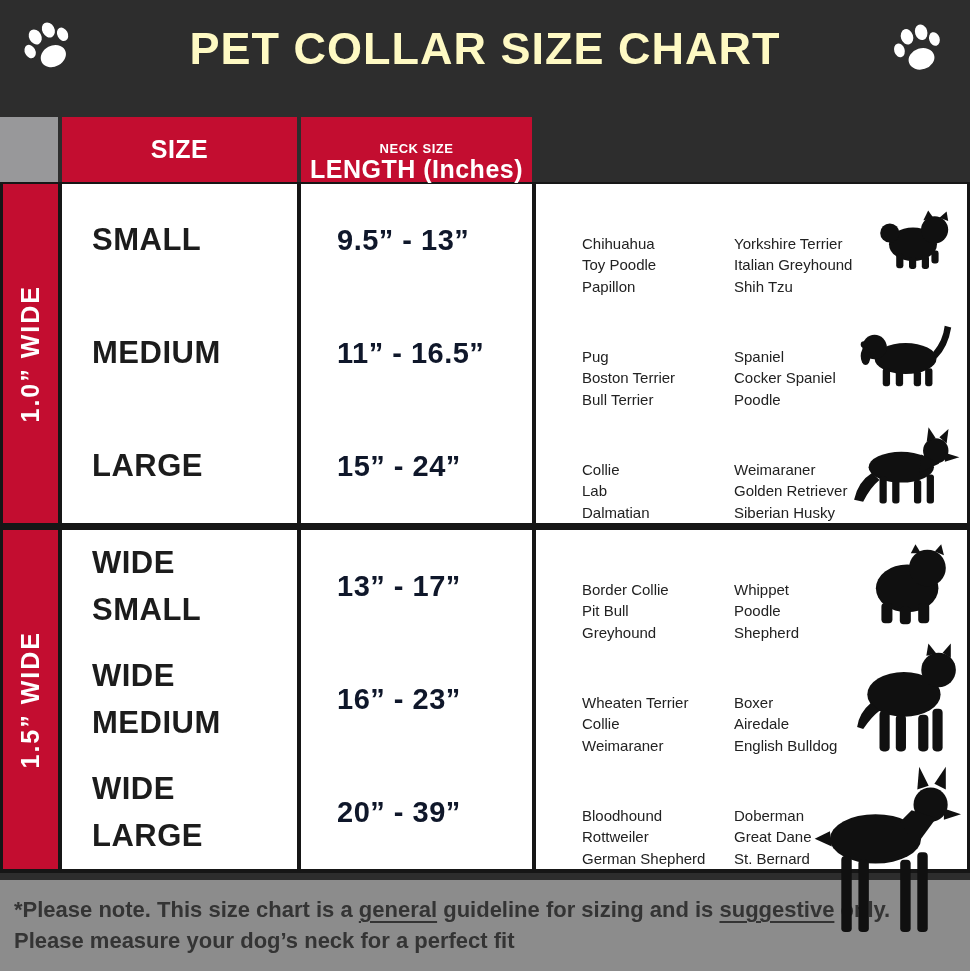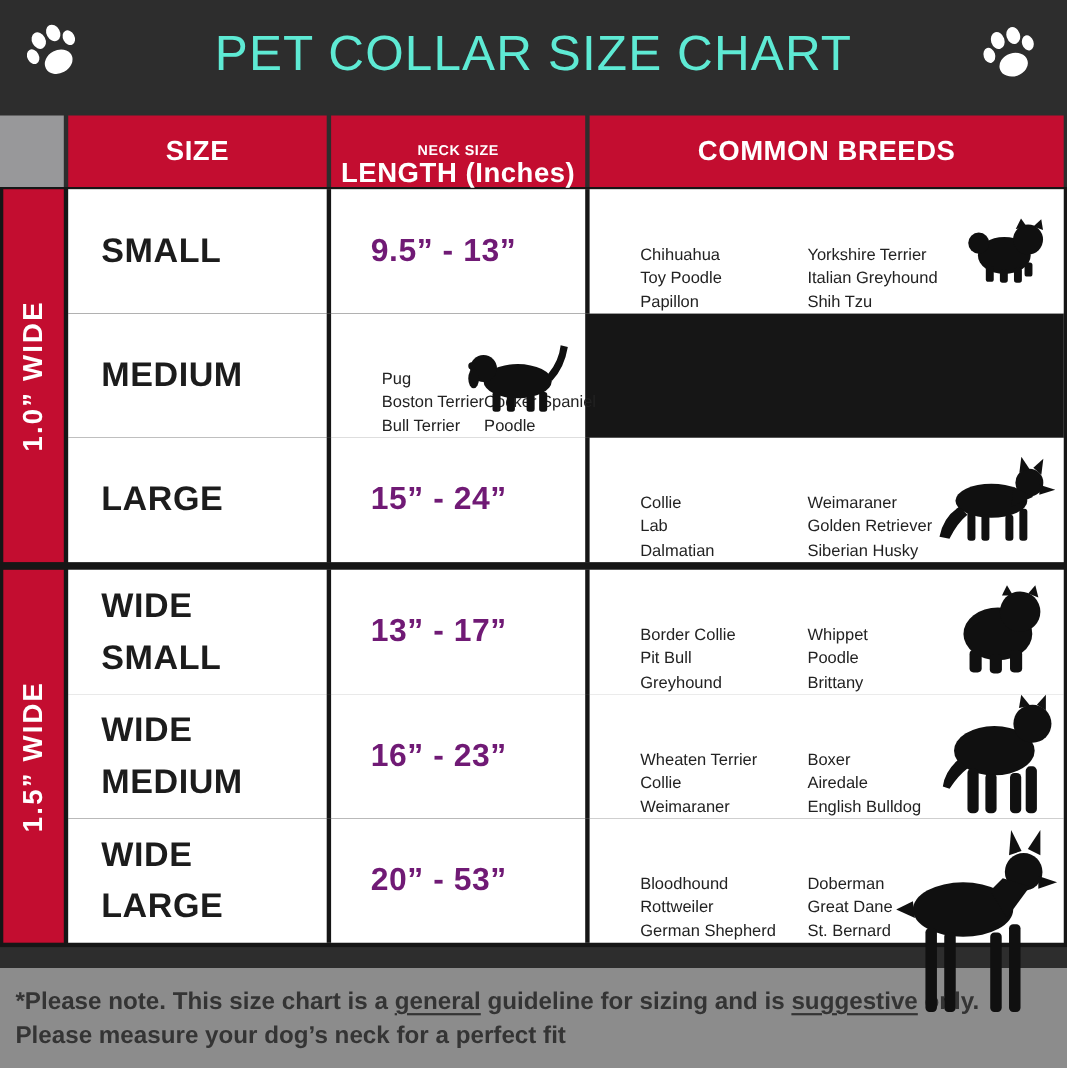--- a/index.html
+++ b/index.html
@@ -1,49 +1,49 @@
 <!DOCTYPE html>
 <html><head>
 <meta charset="utf-8">
 <style>
   html,body{margin:0;padding:0;background:#2d2d2d;}
   .page{position:relative;width:970px;height:971px;background:#2d2d2d;overflow:hidden;
         font-family:"Liberation Sans",sans-serif;}
 
   
   .titlebar{position:relative;height:98px;display:flex;align-items:center;justify-content:center;}
-  .titlebar h1{margin:16px;color:#5eead4;font-size:45px;font-weight:normal;letter-spacing:1px;}
+  .titlebar h1{margin:16px;color:#fef9c3;font-size:45px;font-weight:bold;letter-spacing:1px;}
   .paw{position:absolute;width:56px;height:56px;}
   .paw svg{width:100%;height:100%;fill:#fff;}
   .paw.left{left:20px;top:18px;transform:rotate(-28deg);}
   .paw.right{right:24px;top:20px;transform:rotate(-18deg);}
 
   
   .hrow{display:grid;grid-template-columns:58px 235px 231px 1fr;column-gap:4px;
-        height:65px;margin-top:7px;padding-right:3px;}
+        height:65px;margin-top:19px;padding-right:3px;}
   .corner{background:#98989a;}
   .hcell{background:#c30d30;color:#fff;display:flex;align-items:center;justify-content:center;
          font-weight:bold;font-size:25px;letter-spacing:.5px;text-align:center;}
   .hcell.stack{flex-direction:column;line-height:1.05;justify-content:flex-end;}
   .necksize{font-size:13px;font-weight:bold;}
   .lenlabel{font-size:25px;font-weight:bold;}
 
   
   .tbody{background:#161616;padding:2px 3px 4px 3px;display:flex;flex-direction:column;gap:7px;}
   .group{display:flex;gap:4px;}
   .side{width:55px;background:#c30d30;display:flex;align-items:center;justify-content:center;}
   .side span{writing-mode:vertical-rl;transform:rotate(180deg);color:#fff;font-size:25px;
              font-weight:bold;letter-spacing:2px;white-space:nowrap;}
   .rows{flex:1;display:flex;flex-direction:column;gap:0;background:#a8a8a8;}
   .row{display:grid;grid-template-columns:235px 231px 1fr;column-gap:4px;background:#161616;height:113px;}
   .cell{background:#fff;}
   .size{display:flex;align-items:center;padding-left:30px;}
   .size span{max-width:165px;line-height:1.5;font-size:31px;font-weight:bold;color:#1c1c1c;letter-spacing:.5px;}
   .len{display:flex;align-items:center;padding-left:36px;font-size:29px;font-weight:bold;
-       color:#701a75;letter-spacing:.5px;}
+       color:#0f172a;letter-spacing:.5px;}
   .breeds{position:relative;display:flex;align-items:flex-end;padding-left:46px;}
   .bcol{width:152px;font-size:15px;line-height:21.5px;color:#222;}
   .bcol div{white-space:nowrap;}
 
   
   .dog{position:absolute;fill:#101010;}
   .d1{width:80px;height:64px;right:10px;top:25px;}
   .d2{width:106px;height:70px;right:6px;top:22px;}
   .d3{width:118px;height:94px;right:4px;top:12px;}
   .d4{width:92px;height:88px;right:12px;top:12px;}
@@ -83,21 +83,20 @@
     </span>
   </header>
 
   <div class="hrow">
     <div class="corner"></div>
     <div class="hcell">SIZE</div>
     <div class="hcell stack">
       <span class="necksize">NECK SIZE</span>
       <span class="lenlabel">LENGTH (Inches)</span>
     </div>
-    <div class="hcell">COMMON BREEDS</div>
   </div>
 
   <div class="tbody">
 
     <div class="group">
       <div class="side">
         <span>1.0” WIDE</span>
       </div>
       <div class="rows">
 
@@ -128,20 +127,21 @@
               <rect x="56" y="58" width="9" height="17" rx="3"></rect>
                 <rect x="68" y="52" width="9" height="16" rx="3"></rect>
             </svg>
           </div>
         </div>
 
         <div class="row">
           <div class="cell size">
               <span>MEDIUM</span>
             </div>
+          <div class="cell len">11” - 16.5”</div>
           <div class="cell breeds">
             <div class="bcol">
               <div>Pug</div>
               <div>Boston Terrier</div>
               <div>Bull Terrier</div>
             </div>
             <div class="bcol">
               <div>Spaniel</div>
               <div>Cocker Spaniel</div>
               <div>Poodle</div>
@@ -208,21 +208,21 @@
           <div class="cell len">13” - 17”</div>
           <div class="cell breeds">
             <div class="bcol">
               <div>Border Collie</div>
               <div>Pit Bull</div>
               <div>Greyhound</div>
             </div>
             <div class="bcol">
               <div>Whippet</div>
               <div>Poodle</div>
-              <div>Brittany</div>
+              <div>Shepherd</div>
             </div>
             <svg class="dog d4" viewBox="0 0 100 95">
               <ellipse cx="48" cy="50" rx="34" ry="26"></ellipse>
                 <circle cx="70" cy="28" r="20"></circle>
               <path d="M52,12 L57,2 L63,12 Z"></path>
                 <path d="M78,10 L85,2 L88,14 Z"></path>
               <rect x="20" y="66" width="12" height="22" rx="4"></rect>
                 <rect x="40" y="70" width="12" height="19" rx="4"></rect>
               <rect x="60" y="66" width="12" height="22" rx="4"></rect>
             </svg>
@@ -256,21 +256,21 @@
               <rect x="66" y="72" width="10" height="36" rx="4"></rect>
                 <rect x="80" y="66" width="10" height="42" rx="4"></rect>
             </svg>
           </div>
         </div>
 
         <div class="row">
           <div class="cell size">
               <span>WIDE LARGE</span>
             </div>
-          <div class="cell len">20” - 53”</div>
+          <div class="cell len">20” - 39”</div>
           <div class="cell breeds">
             <div class="bcol">
               <div>Bloodhound</div>
               <div>Rottweiler</div>
               <div>German Shepherd</div>
             </div>
             <div class="bcol">
               <div>Doberman</div>
               <div>Great Dane</div>
               <div>St. Bernard</div>

